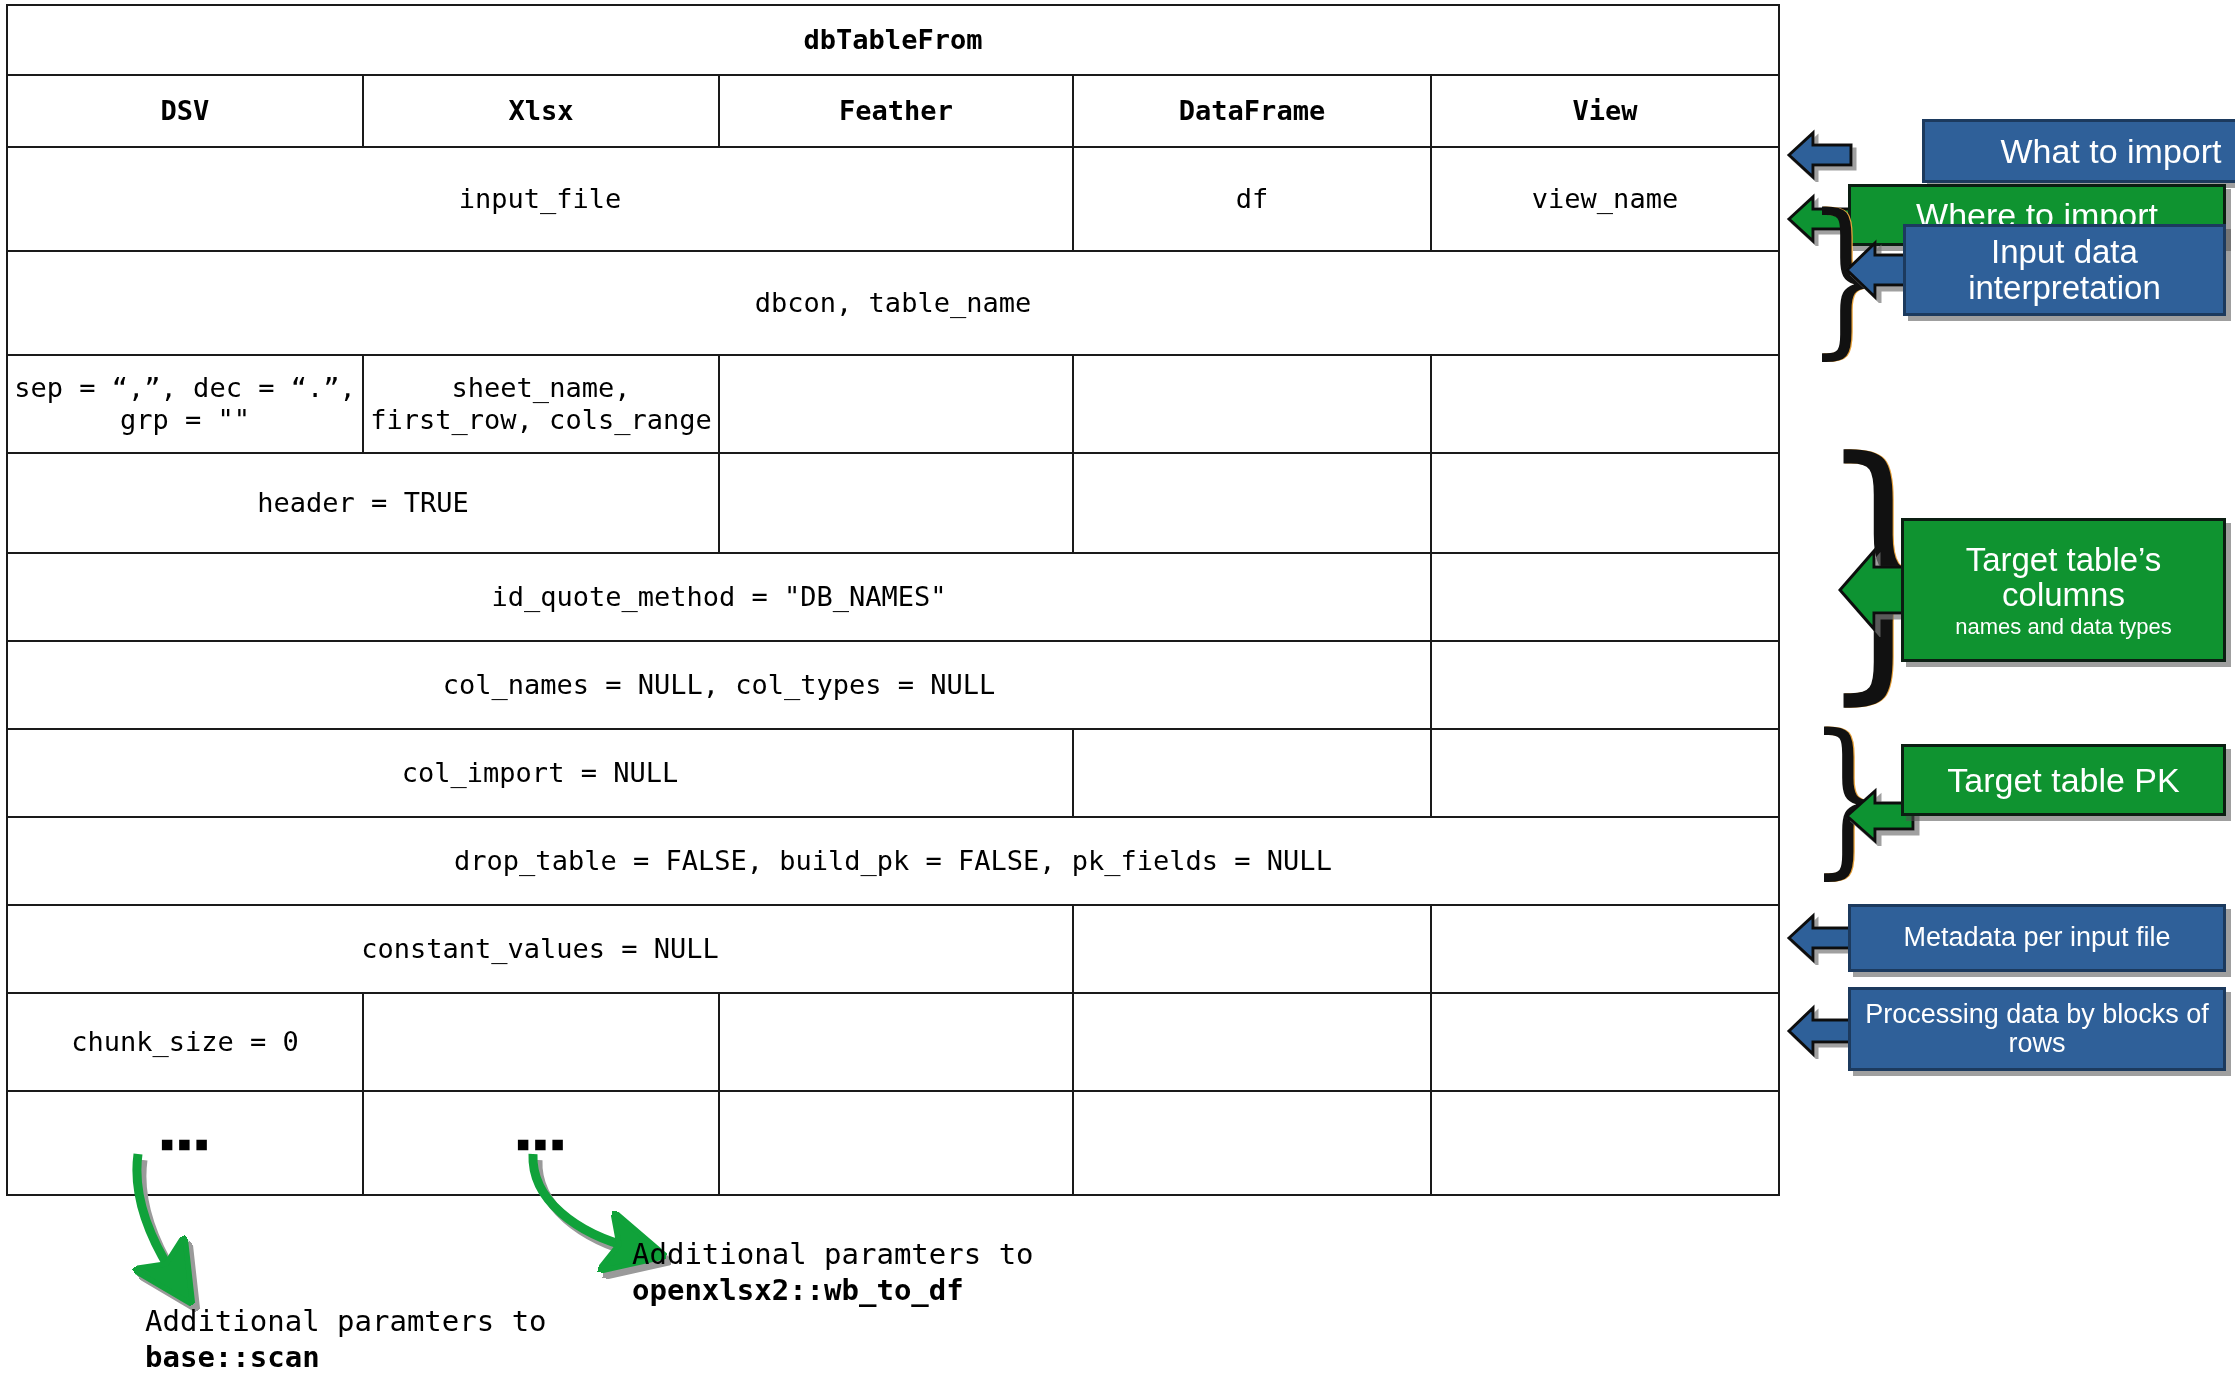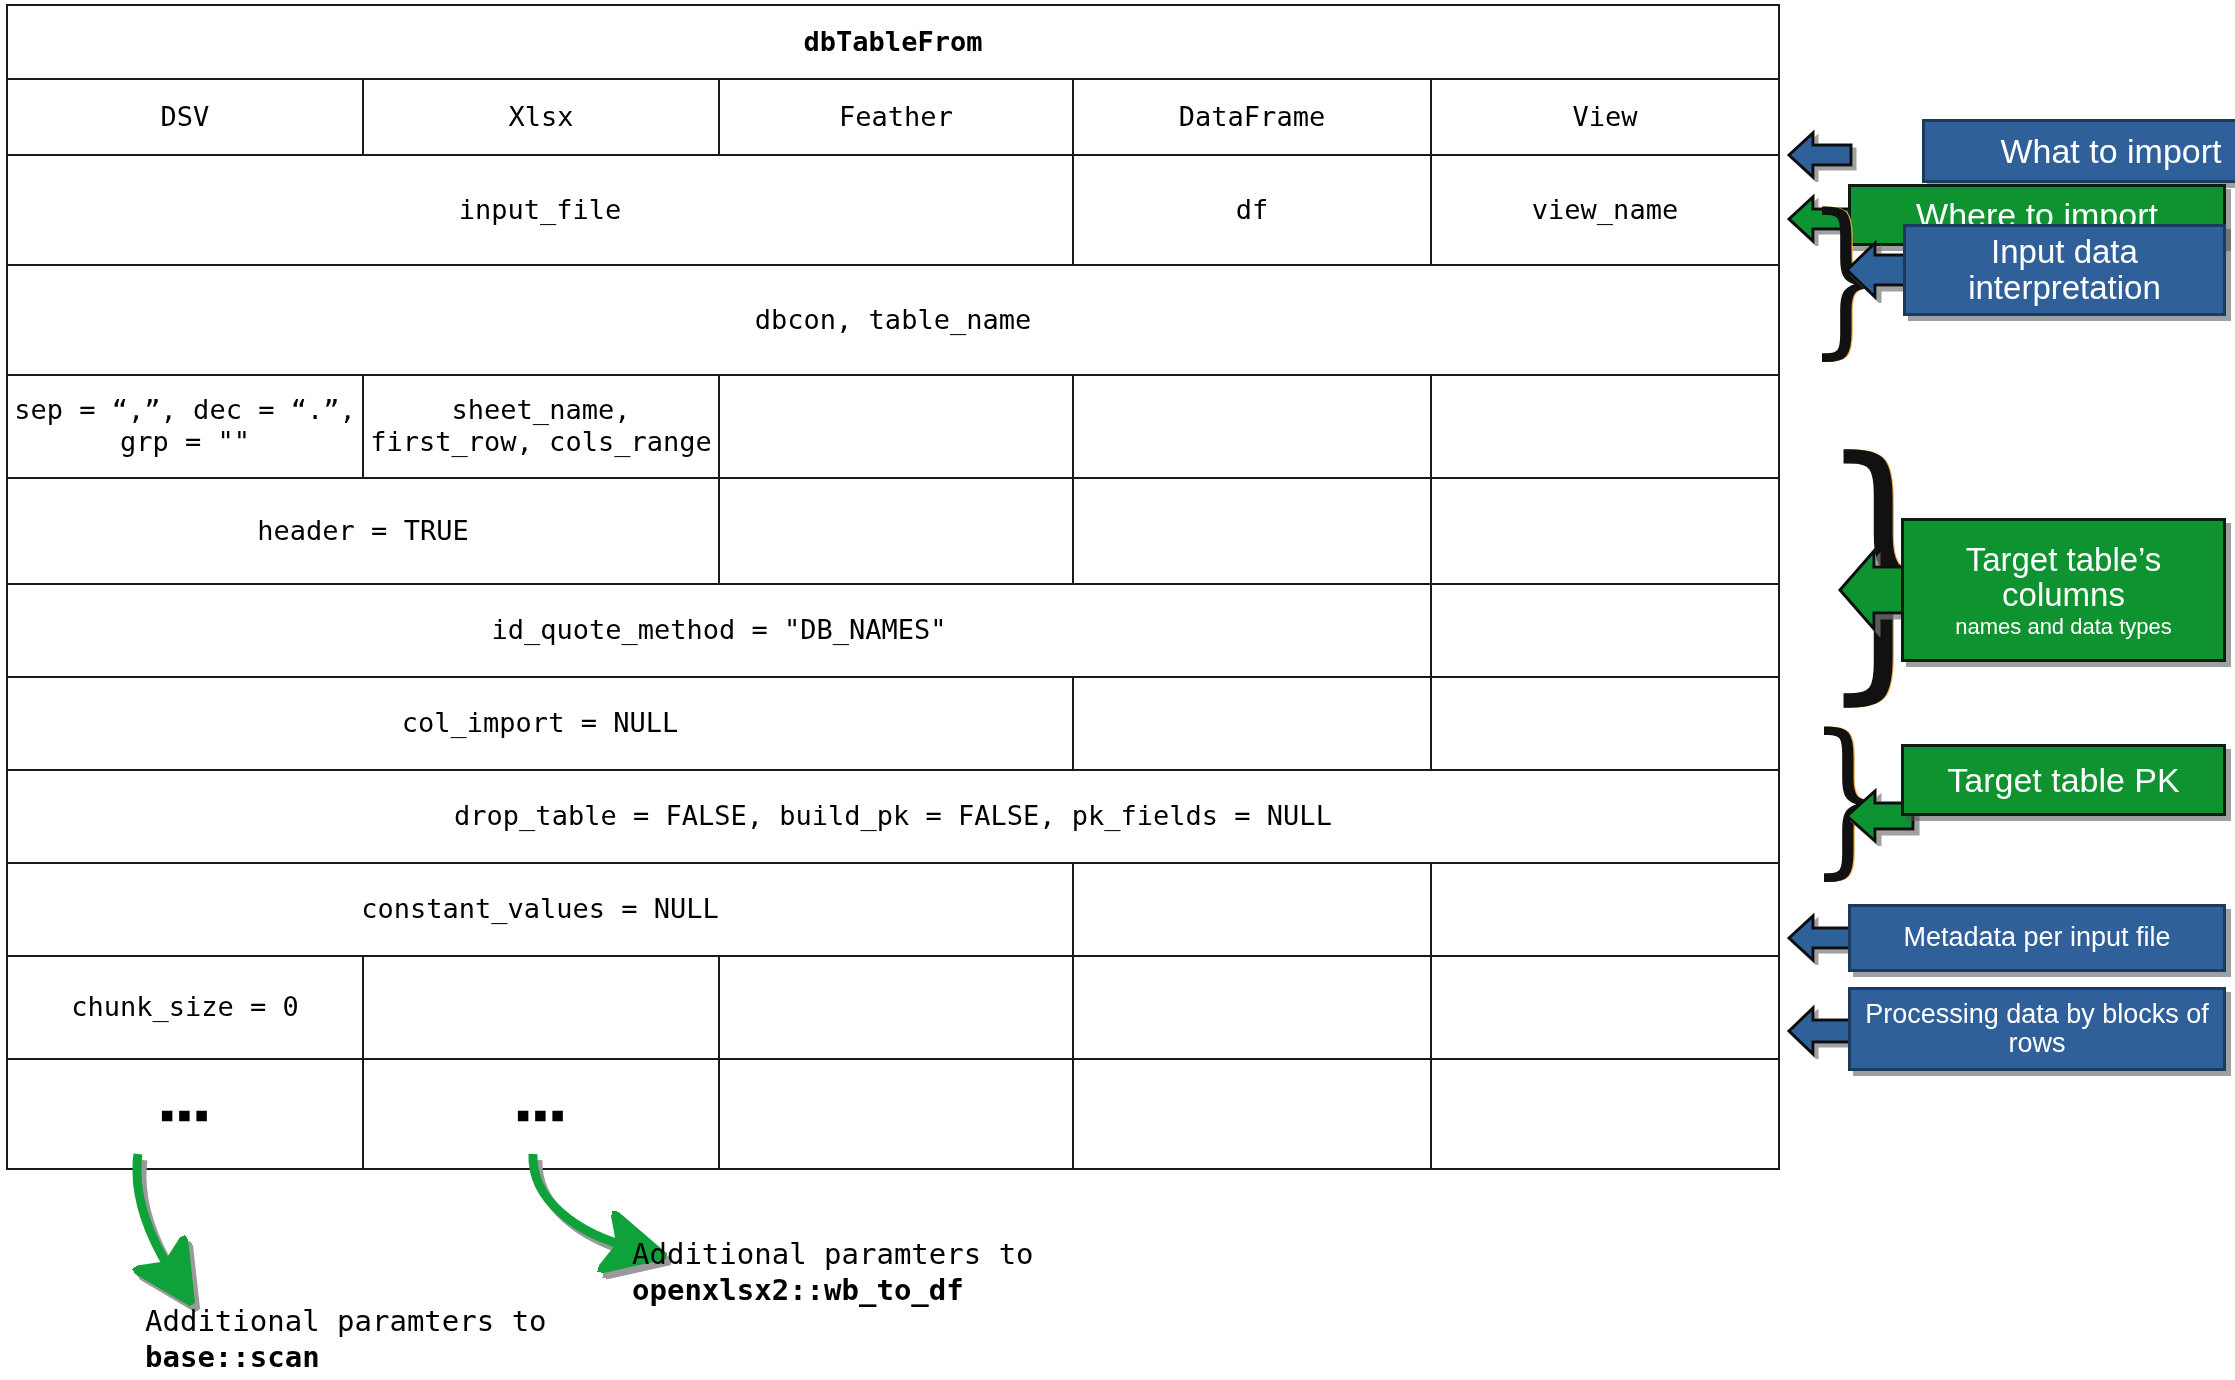--- a/index.html
+++ b/index.html
@@ -37,21 +37,21 @@
     line-height: 1.2;
   }
   td.title-cell {
     font-family: "DejaVu Sans Mono", monospace;
     font-weight: bold;
     font-size: 29px;
     height: 44px;
   }
   td.head-cell {
     font-family: "DejaVu Sans Mono", monospace;
-    font-weight: normal;
+    font-weight: bold;
     font-size: 29px;
     height: 46px;
   }
   td.na {
     background: #808080;
   }
   td.small2 {
     font-size: 25px;
   }
   td.dots {
@@ -176,20 +176,24 @@
       <td class="na"></td>
       <td class="na"></td>
       <td class="na"></td>
     </tr>
 
     <tr class="r-quote">
       <td colspan="4">id_quote_method = "DB_NAMES"</td>
       <td class="na"></td>
     </tr>
 
+    <tr class="r-colnames">
+      <td colspan="4">col_names = NULL, col_types = NULL</td>
+      <td class="na"></td>
+    </tr>
 
     <tr class="r-colimport">
       <td colspan="3">col_import = NULL</td>
       <td class="na"></td>
       <td class="na"></td>
     </tr>
 
     <tr class="r-drop">
       <td colspan="5">drop_table = FALSE, build_pk = FALSE, pk_fields = NULL</td>
     </tr>

